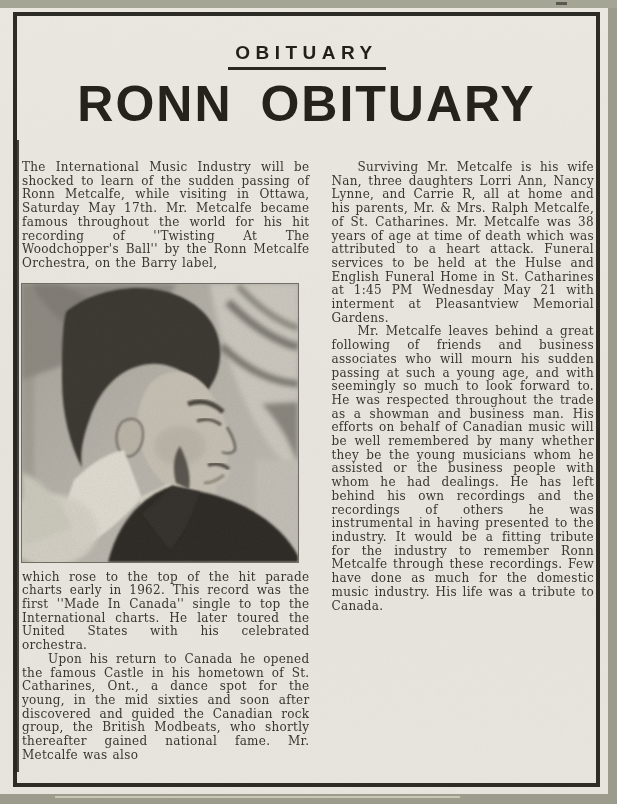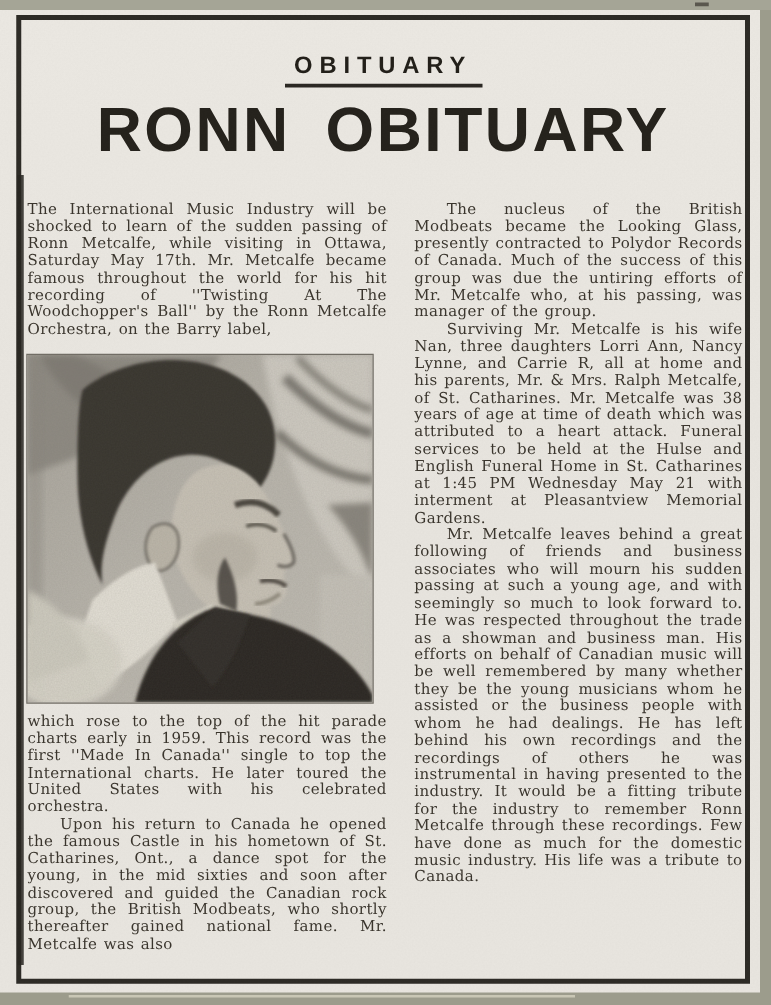--- a/index.html
+++ b/index.html
@@ -134,26 +134,25 @@
           <path d="M86 278 C96 238 120 212 150 202 L180 208 C228 218 262 244 276 272 L276 278 Z" fill="#2a2621" filter="url(#soft2)"></path>
           <path d="M150 202 L178 208 C170 232 160 252 148 266 L120 230 Z" fill="#332f29" opacity="0.9" filter="url(#soft2)"></path>
 
           <ellipse cx="28" cy="246" rx="48" ry="36" fill="#d9d5ca" opacity="0.95" filter="url(#soft)"></ellipse>
           <path d="M0 188 C22 198 42 220 50 244 L0 262 Z" fill="#cfccc0" filter="url(#soft)"></path>
 
           <rect x="0" y="0" width="276" height="278" filter="url(#grain)" opacity="0.22"></rect>
         </svg>
       </div>
 
-      <p>which rose to the top of the hit parade charts early in 1959. This record was the first ''Made In Canada'' single to top the International charts. He later toured the United States with his celebrated orchestra.</p>
+      <p>which rose to the top of the hit parade charts early in 1962. This record was the first ''Made In Canada'' single to top the International charts. He later toured the United States with his celebrated orchestra.</p>
       <p class="indent">Upon his return to Canada he opened the famous Castle in his hometown of St. Catharines, Ont., a dance spot for the young, in the mid sixties and soon after discovered and guided the Canadian rock group, the British Modbeats, who shortly thereafter gained national fame. Mr. Metcalfe was also</p>
     </div>
 
     <div class="col col-right">
-      <p class="indent">The nucleus of the British Modbeats became the Looking Glass, presently contracted to Polydor Records of Canada. Much of the success of this group was due the untiring efforts of Mr. Metcalfe who, at his passing, was manager of the group.</p>
       <p class="indent">Surviving Mr. Metcalfe is his wife Nan, three daughters Lorri Ann, Nancy Lynne, and Carrie R, all at home and his parents, Mr. &amp; Mrs. Ralph Metcalfe, of St. Catharines. Mr. Metcalfe was 38 years of age at time of death which was attributed to a heart attack. Funeral services to be held at the Hulse and English Funeral Home in St. Catharines at 1:45 PM Wednesday May 21 with interment at Pleasantview Memorial Gardens.</p>
       <p class="indent">Mr. Metcalfe leaves behind a great following of friends and business associates who will mourn his sudden passing at such a young age, and with seemingly so much to look forward to. He was respected throughout the trade as a showman and business man. His efforts on behalf of Canadian music will be well remembered by many whether they be the young musicians whom he assisted or the business people with whom he had dealings. He has left behind his own recordings and the recordings of others he was instrumental in having presented to the industry. It would be a fitting tribute for the industry to remember Ronn Metcalfe through these recordings. Few have done as much for the domestic music industry. His life was a tribute to Canada.</p>
     </div>
 
   </div>
 
   <svg class="grain-overlay" viewBox="0 0 608 786" preserveAspectRatio="none">
     <filter id="paperNoise">
       <feTurbulence type="fractalNoise" baseFrequency="0.7" numOctaves="2"></feTurbulence>
       <feColorMatrix type="matrix" values="0 0 0 0 0.2  0 0 0 0 0.19  0 0 0 0 0.17  0 0 0 0.8 0"></feColorMatrix>

